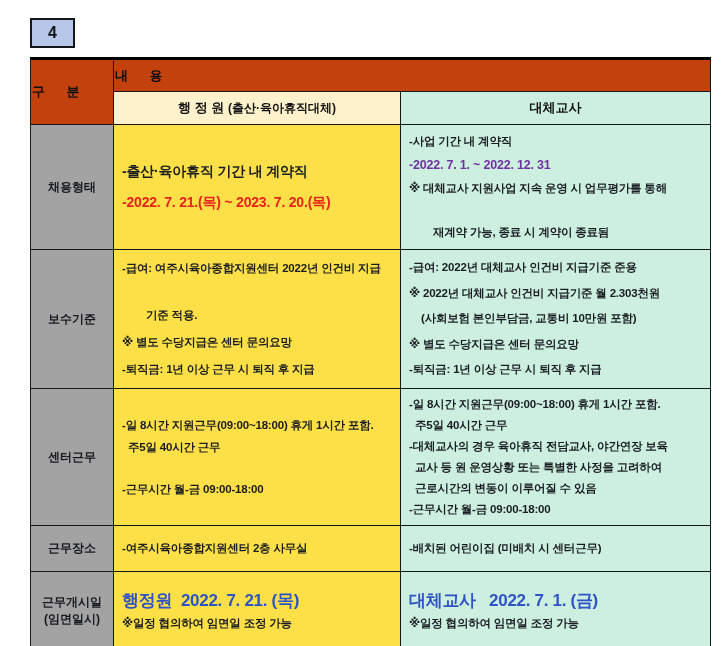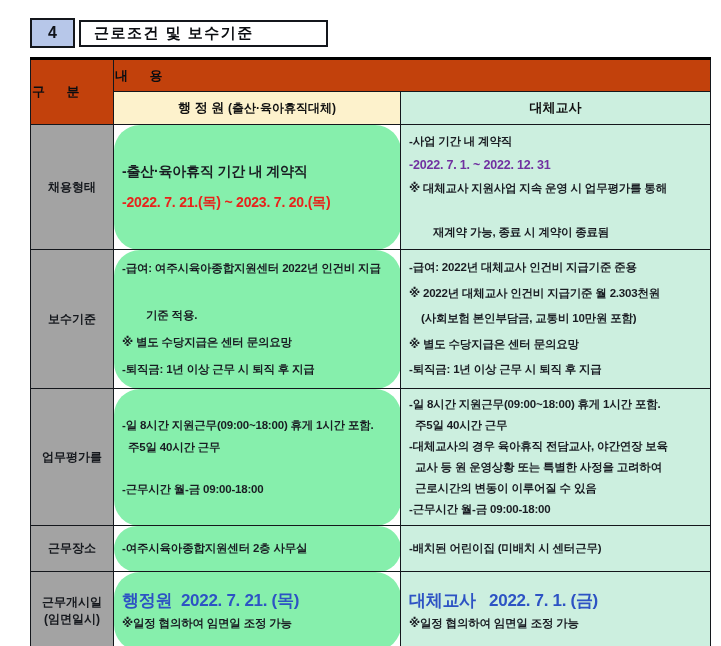--- a/index.html
+++ b/index.html
@@ -22,21 +22,21 @@
 
   .hd{background:#c2410c;vertical-align:middle;font-weight:bold;
       font-size:13px;color:#0b0d11;}
   .hd-sp{letter-spacing:9px;}
   .admin-h{background:#FDF2CC;text-align:center;vertical-align:middle;font-weight:bold;font-size:13px;}
   .sub-h{background:#CCEFDF;text-align:center;vertical-align:middle;font-weight:bold;font-size:13px;}
   .admin-h .small{font-size:12px;}
 
   .lbl{background:#a3a3a3;text-align:center;vertical-align:middle;font-weight:bold;
        font-size:12px;color:#15181d;line-height:17px;}
-  .admin-c{background:#86efac;vertical-align:middle;padding:5px 4px 5px 8px;border-radius:26px;}
+  .admin-c{background:#fde047;vertical-align:middle;padding:5px 4px 5px 8px;}
   .sub-c{background:#CCEFDF;vertical-align:middle;padding:5px 4px 5px 8px;}
 
   .ln{white-space:nowrap;font-weight:700;font-size:11.5px;color:#191c22;letter-spacing:-0.2px;}
   .red{color:#E8231B;}
   .purple{color:#7030A0;}
   .blue-lg{color:#2D53C4;font-size:17px;letter-spacing:-0.3px;}
 
   .r1a .ln{font-size:14px;line-height:31px;}
   .r1s .ln{line-height:23.5px;}
   .r1s .purple{font-size:12.5px;}
@@ -52,23 +52,20 @@
   .i3{padding-left:12px;}
   .gap-top{margin-top:20px;}
 </style>
 </head>
 <body>
 
 <div class="page">
 
   <div class="sec-num">
     <span>4</span>
-  </div>
-  <div class="sec-title">
-    <span>근로조건 및 보수기준</span>
   </div>
 
   <table class="main">
     <colgroup>
         <col style="width:83px">
         <col style="width:287px">
         <col style="width:310px">
       </colgroup>
 
     <tbody>
@@ -110,21 +107,21 @@
       <td class="sub-c r2s">
         <div class="ln">-급여: 2022년 대체교사 인건비 지급기준 준용</div>
         <div class="ln">※ 2022년 대체교사 인건비 지급기준 월 2.303천원</div>
         <div class="ln i3">(사회보험 본인부담금, 교통비 10만원 포함)</div>
         <div class="ln">※ 별도 수당지급은 센터 문의요망</div>
         <div class="ln">-퇴직금: 1년 이상 근무 시 퇴직 후 지급</div>
       </td>
     </tr>
 
     <tr style="height:134px">
-      <td class="lbl">업무평가를</td>
+      <td class="lbl">센터근무</td>
       <td class="admin-c r3a">
         <div class="ln">-일 8시간 지원근무(09:00~18:00) 휴게 1시간 포함.</div>
         <div class="ln i1">주5일 40시간 근무</div>
         <div class="ln gap-top">-근무시간 월-금 09:00-18:00</div>
       </td>
       <td class="sub-c r3s">
         <div class="ln">-일 8시간 지원근무(09:00~18:00) 휴게 1시간 포함.</div>
         <div class="ln i1">주5일 40시간 근무</div>
         <div class="ln">-대체교사의 경우 육아휴직 전담교사, 야간연장 보육</div>
         <div class="ln i1">교사 등 원 운영상황 또는 특별한 사정을 고려하여</div>

